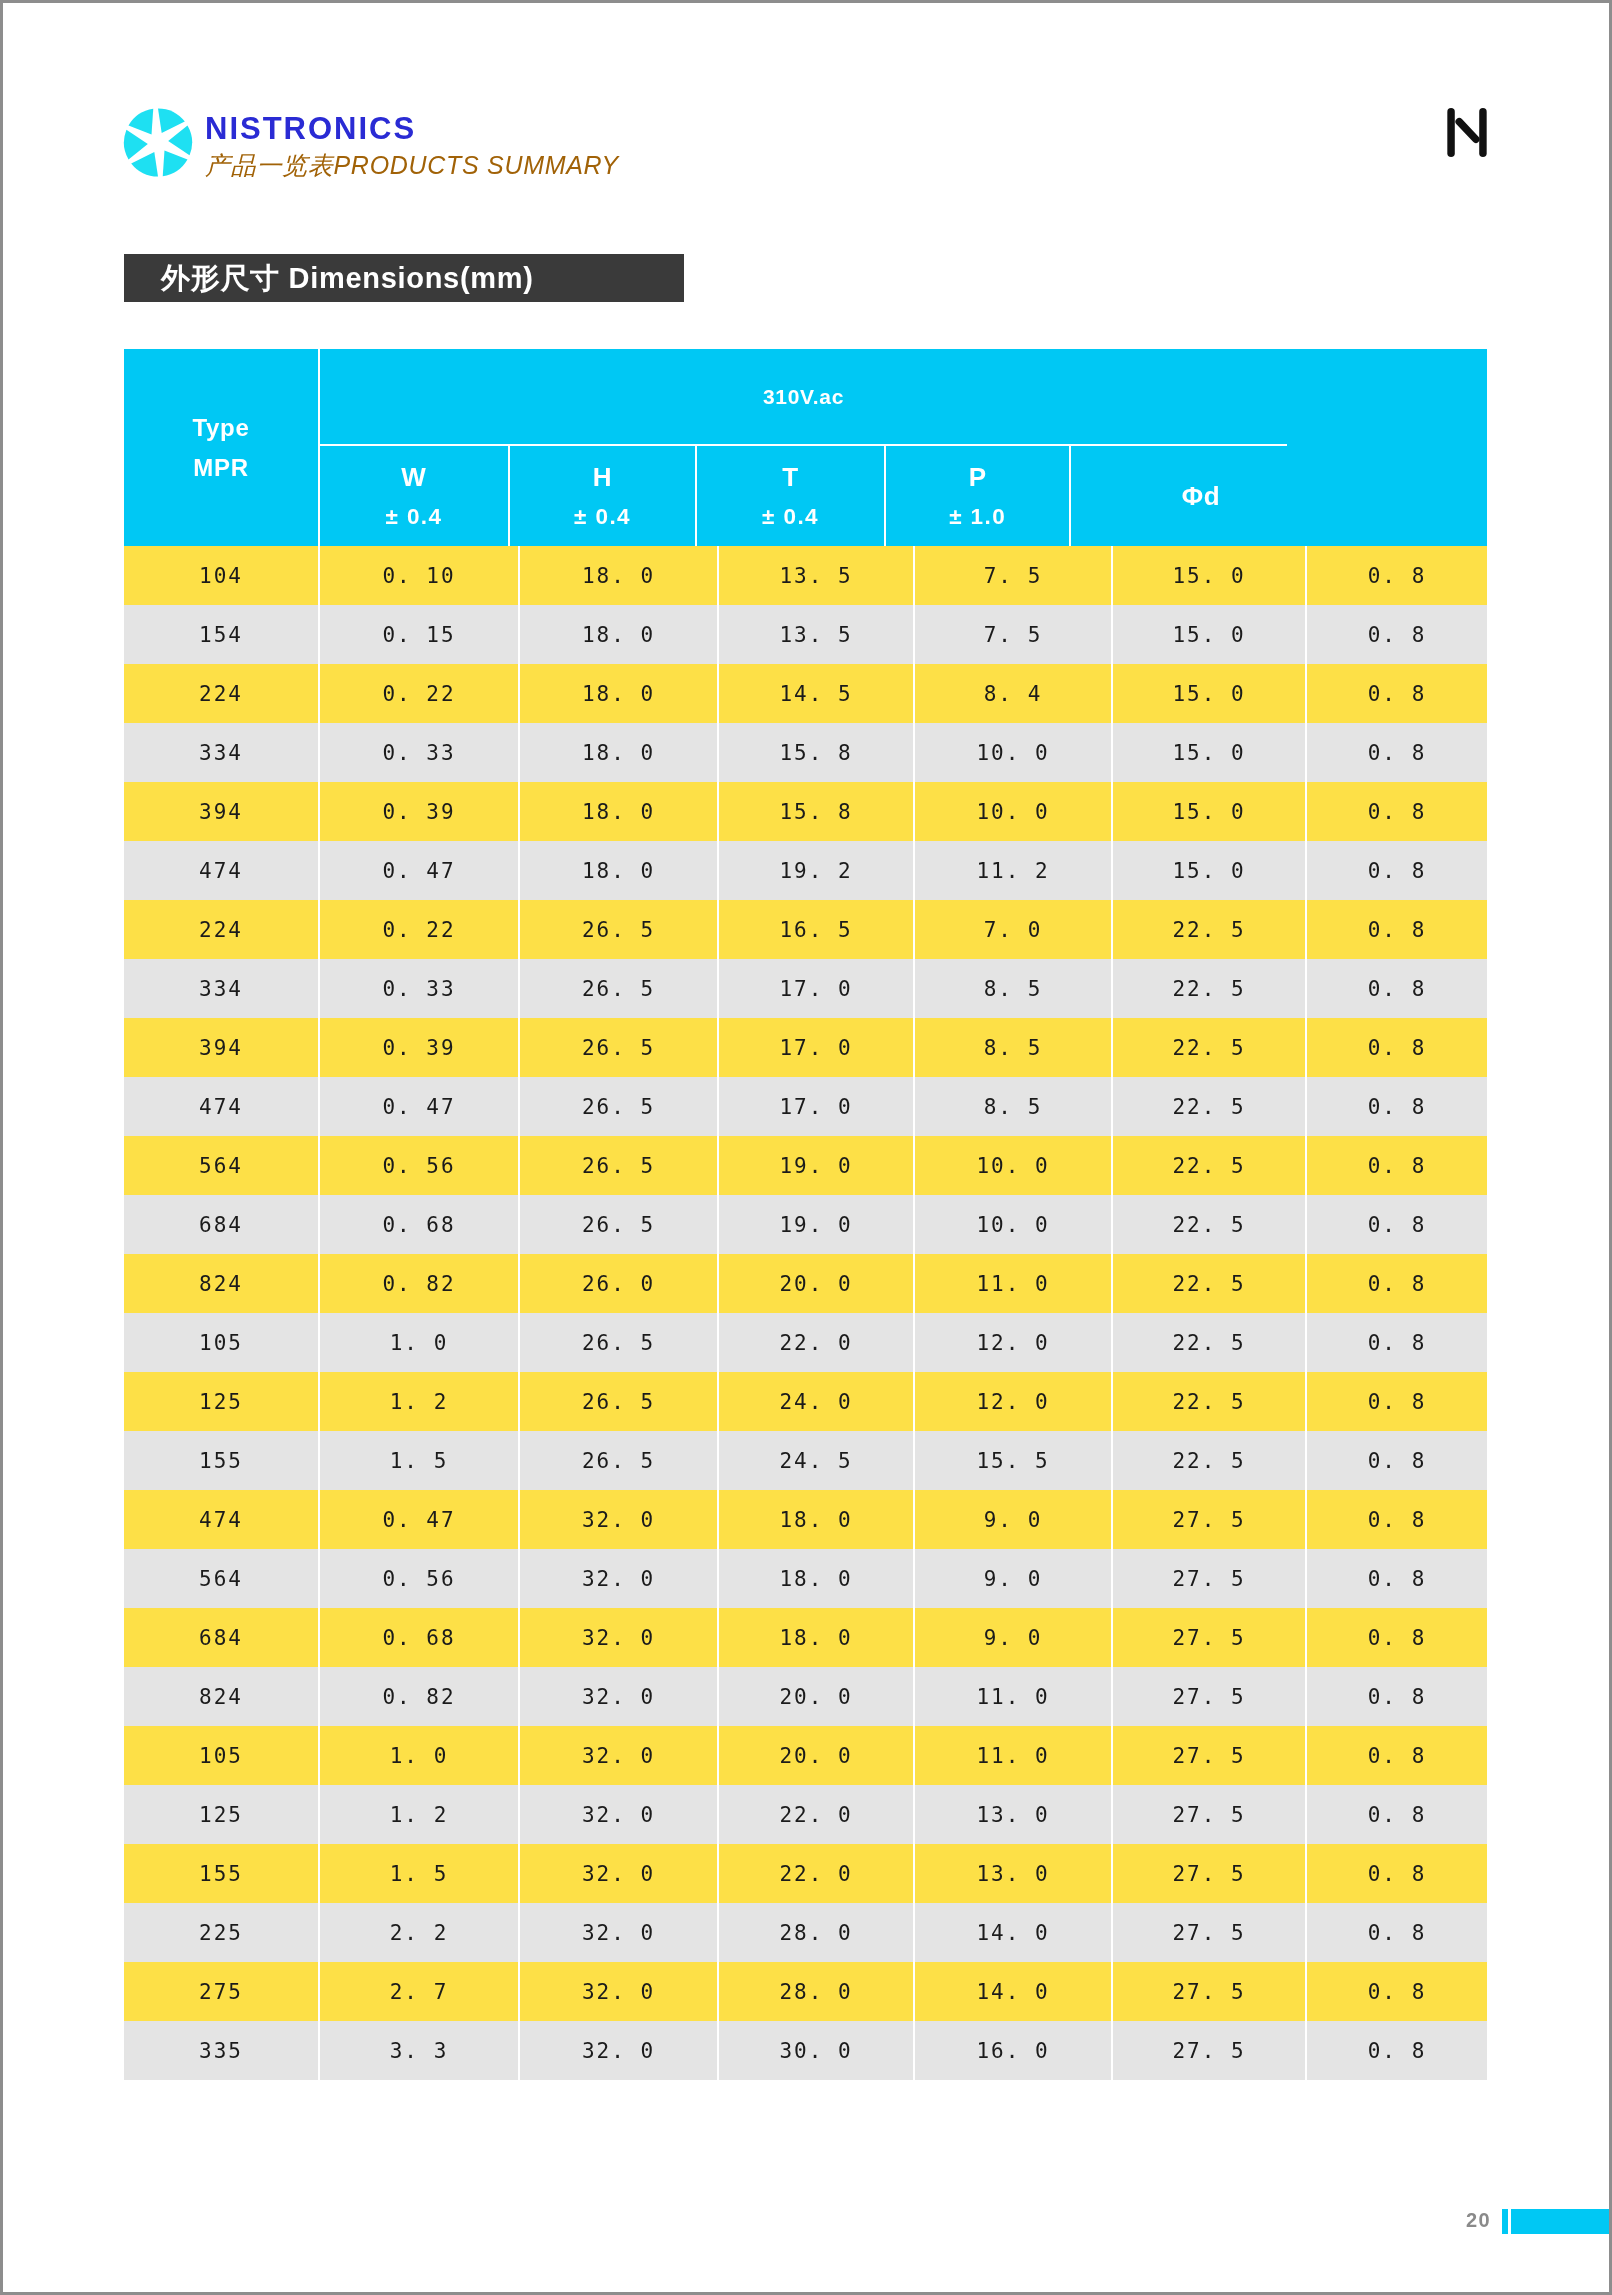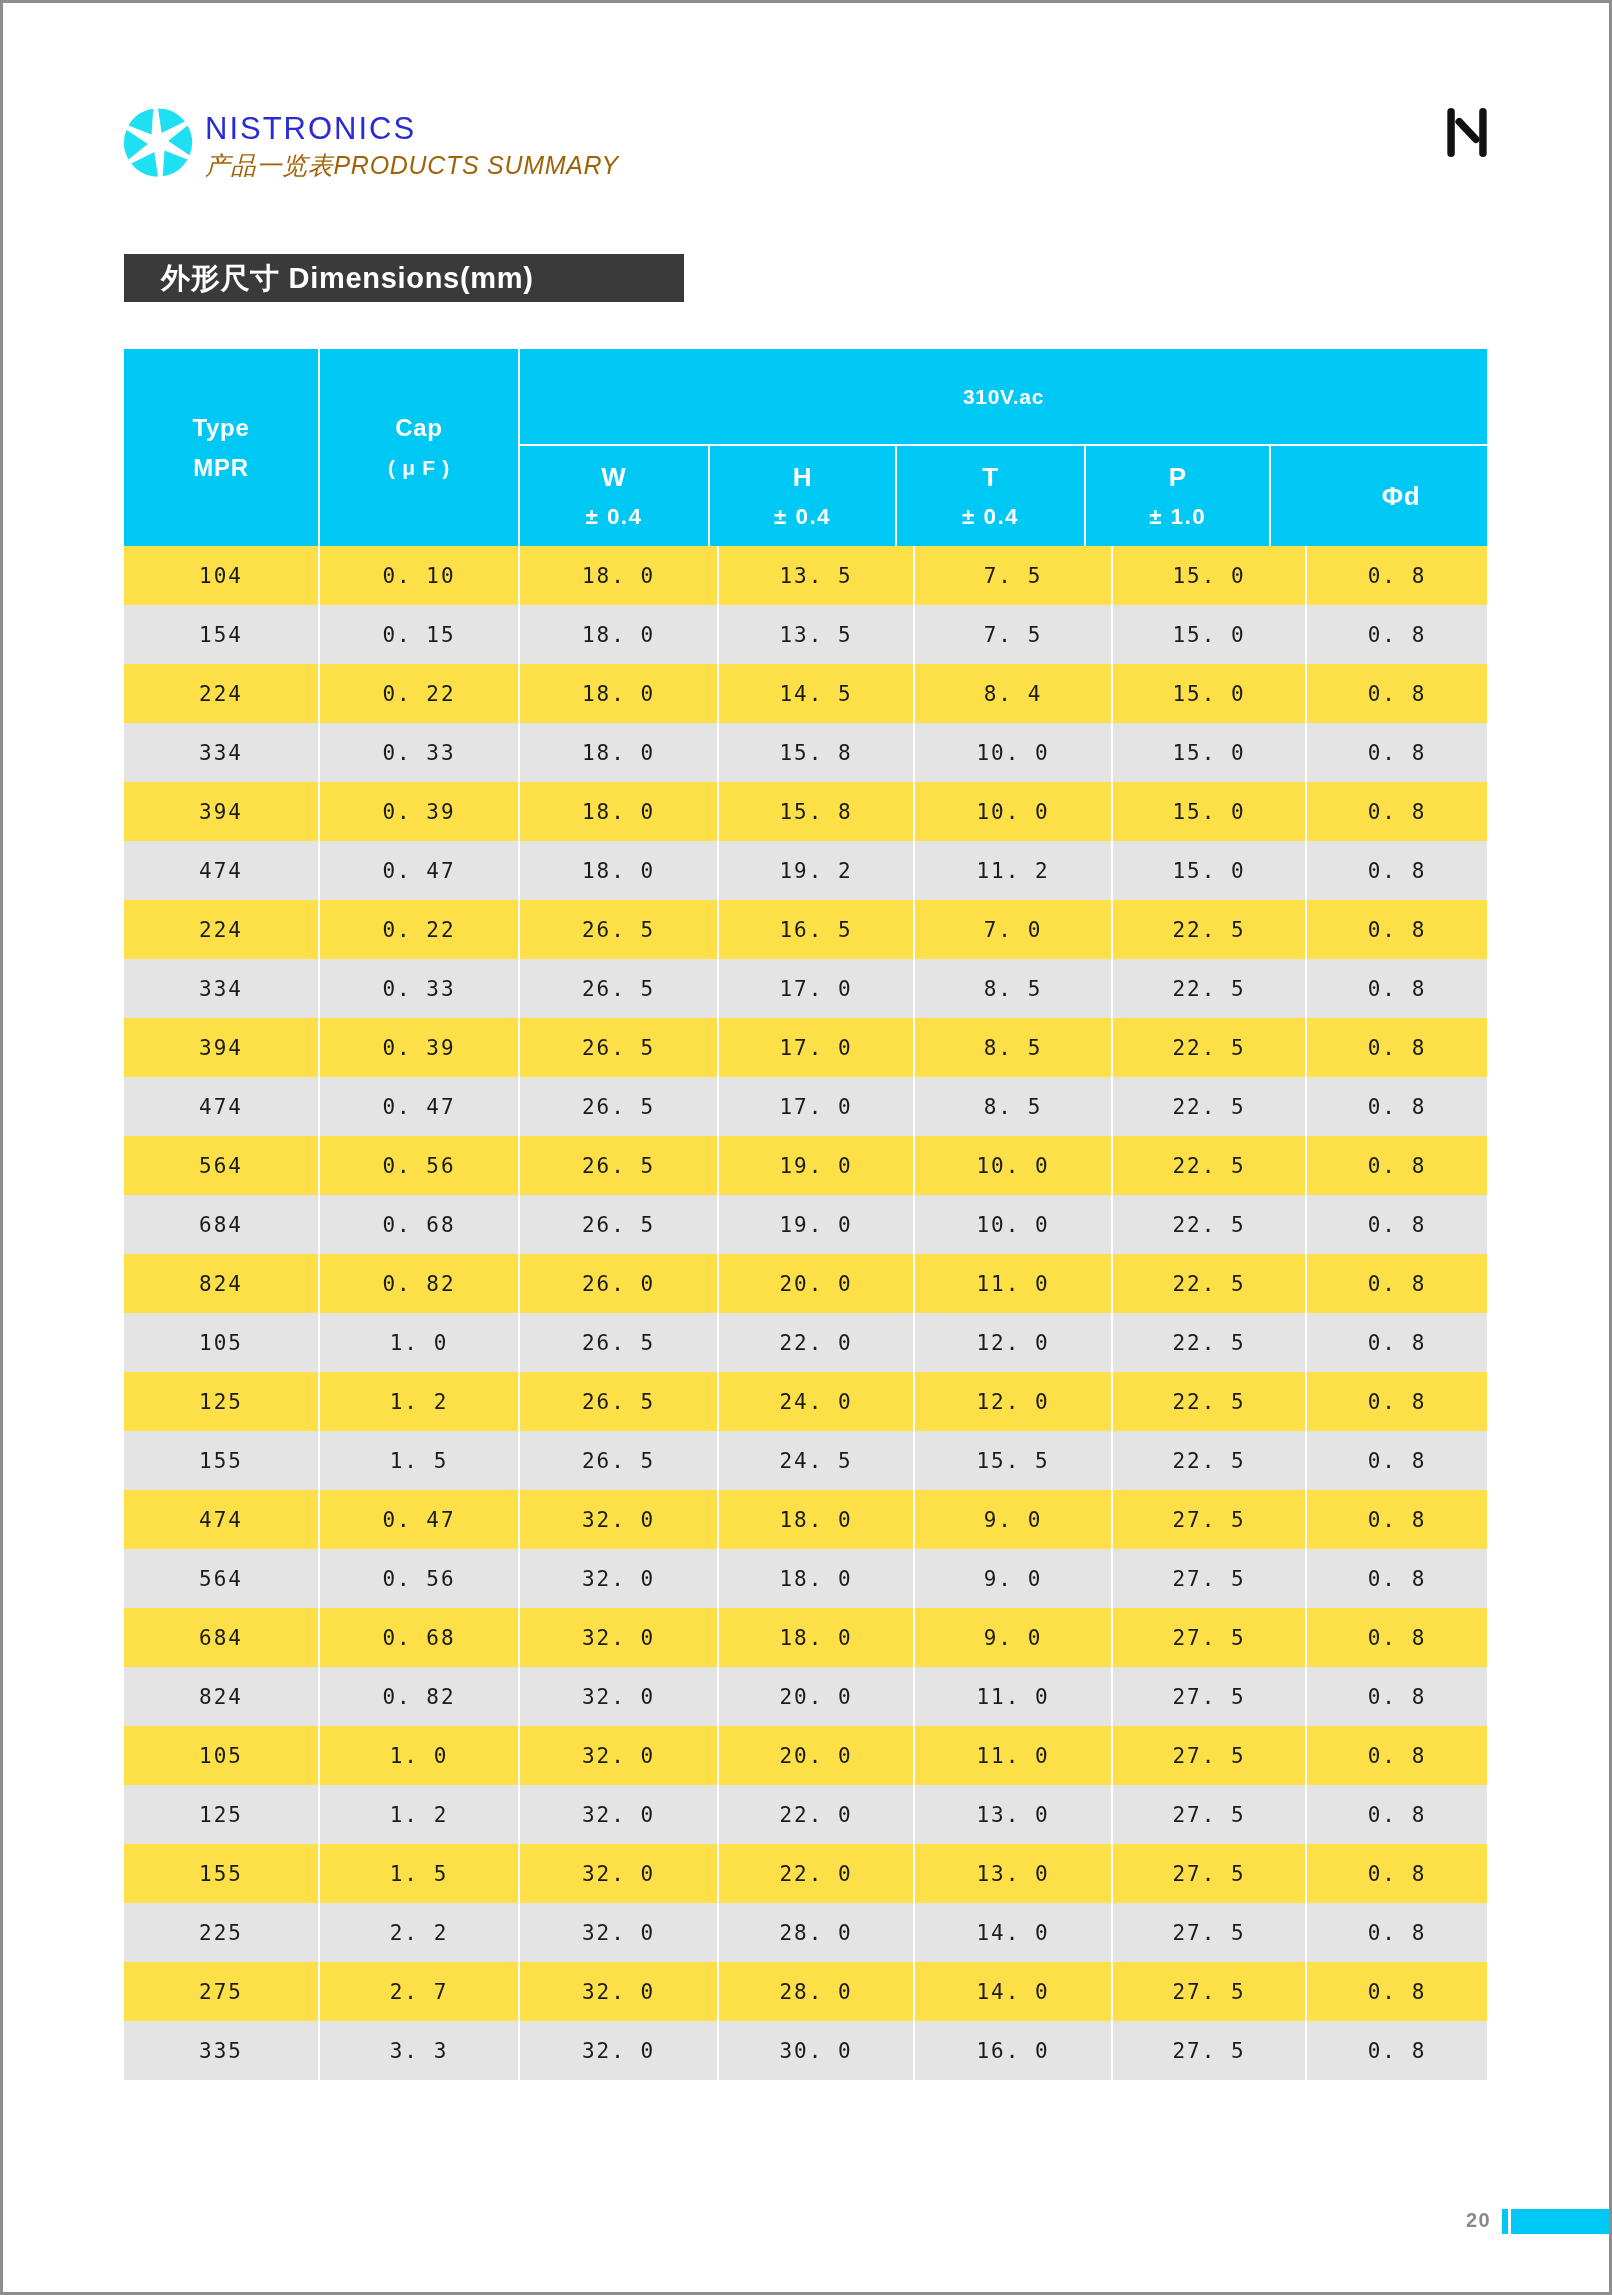--- a/index.html
+++ b/index.html
@@ -9,21 +9,21 @@
     background:#ffffff;
     border:3.4px solid #8d8d8d;
     box-sizing:border-box;
     font-family:"Liberation Sans",sans-serif;
     overflow:hidden;
   }
   
   .logo-icon{position:absolute;left:118px;top:102px;width:74px;height:75px;}
   .brand-text{
     position:absolute;left:202px;top:108px;
-    font-size:31px;font-weight:normal;letter-spacing:2px;
+    font-size:31px;font-weight:bold;letter-spacing:2px;
     color:#2a2bd4;
   }
   .subtitle{
     position:absolute;left:202px;top:146px;
     font-size:25px;letter-spacing:0.7px;color:#a16207;white-space:nowrap;font-style:italic;
   }
   .nmark{position:absolute;left:1436px;top:101px;width:56px;height:57px;}
 
   
   .section-bar{
@@ -102,24 +102,20 @@
   <div class="section-bar">
     <span>外形尺寸 Dimensions(mm)</span>
   </div>
 
   <div class="dims-table">
     <div class="thead">
       <div class="hcol c0">
         <span class="hline1">Type</span>
         <span class="hline1">MPR</span>
       </div>
-      <div class="hcol c1">
-        <span class="hline1">Cap</span>
-        <span class="hline2 paren">( μ F )</span>
-      </div>
       <div class="hright">
         <div class="h310">
           <span>310V.ac</span>
         </div>
         <div class="hsub">
           <div class="hcol c2">
             <span class="sub-name">W</span>
             <span class="sub-tol">± 0.4</span>
           </div>
           <div class="hcol c3">

